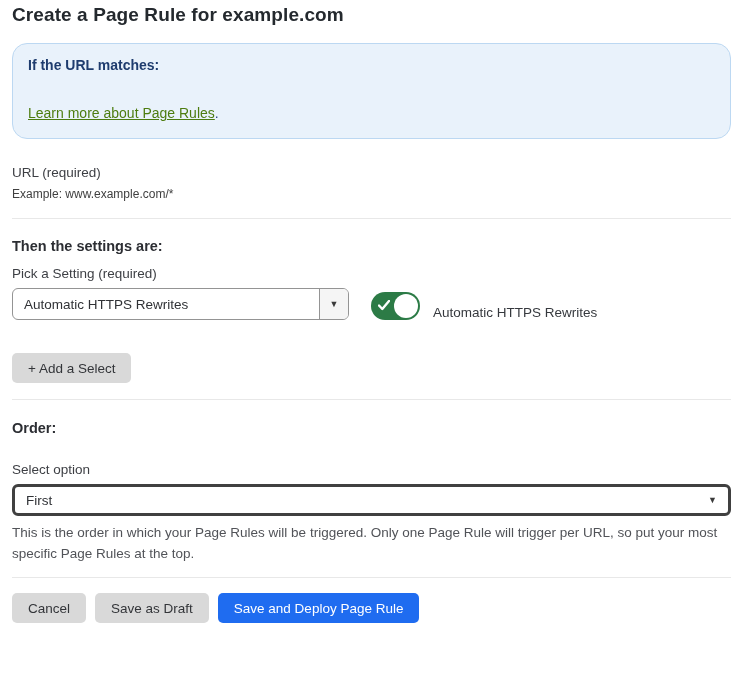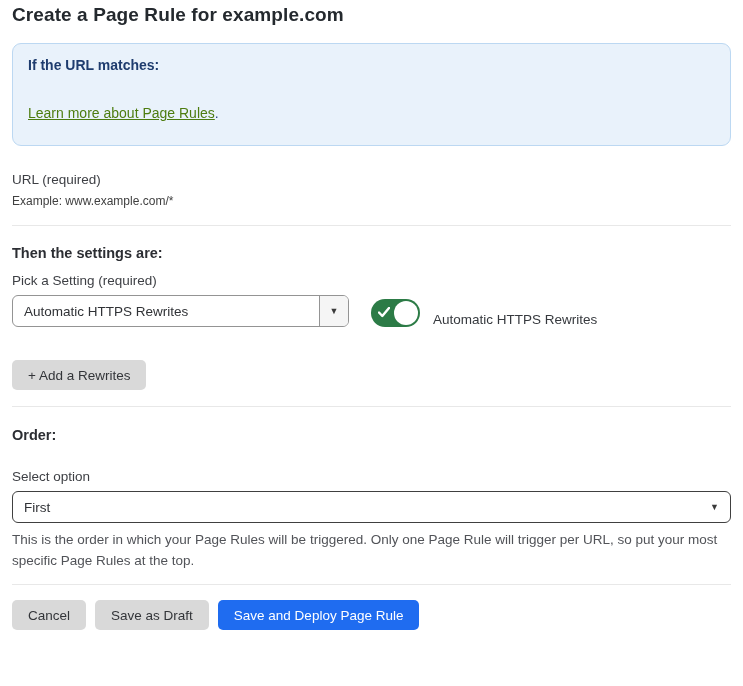--- a/index.html
+++ b/index.html
@@ -21,22 +21,22 @@
     font-size: 19px;
     font-weight: bold;
     color: #24292e;
     letter-spacing: 0.1px;
   }
   
   .info-box {
     margin-top: 17px;
     background: #e9f2fb;
     border: 1px solid #bcd8f2;
-    border-radius: 9px;
-    padding: 9px 15px 20px 15px;
+    border-radius: 15px;
+    padding: 9px 15px 13px 15px;
     font-size: 14px;
     line-height: 24px;
     color: #2f4b7d;
   }
   .info-box-heading {
     font-weight: bold;
     color: #1e3c6e;
   }
   .info-link {
     color: #4d7c0f;
@@ -176,21 +176,21 @@
     background: #1f6cf0;
     color: #ffffff;
   }
   .add-setting-btn { margin-top: 33px; }
 
   
   .select-like {
     margin-top: 7px;
     width: 719px;
     height: 32px;
-    border: 1px solid #404040;
+    border: 3px solid #404040;
     border-radius: 6px;
     background: #ffffff;
     display: flex;
     align-items: center;
     justify-content: space-between;
     padding: 0 11px;
     font-size: 13.5px;
     color: #303236;
     cursor: pointer;
   }
@@ -243,21 +243,21 @@
     </div>
     <button class="toggle" aria-checked="true">
       <svg class="toggle-check" width="12" height="11" viewBox="0 0 12 11">
         <polyline points="1,5.5 4.3,9 11,1" fill="none" stroke="#ffffff" stroke-width="2.4" stroke-linecap="round" stroke-linejoin="round"></polyline>
       </svg>
       <span class="toggle-knob"></span>
     </button>
     <span class="toggle-label">Automatic HTTPS Rewrites</span>
   </div>
 
-  <button class="btn btn-gray add-setting-btn">+ Add a Rewrites</button>
+  <button class="btn btn-gray add-setting-btn">+ Add a Select</button>
 
   <hr class="divider divider-2">
 
   <div class="section-heading section-heading-order">Order:</div>
 
   <div class="field-label">Select option</div>
 
   <div class="select-like">
     <span>First</span>
     <span class="select-caret">▼</span>

